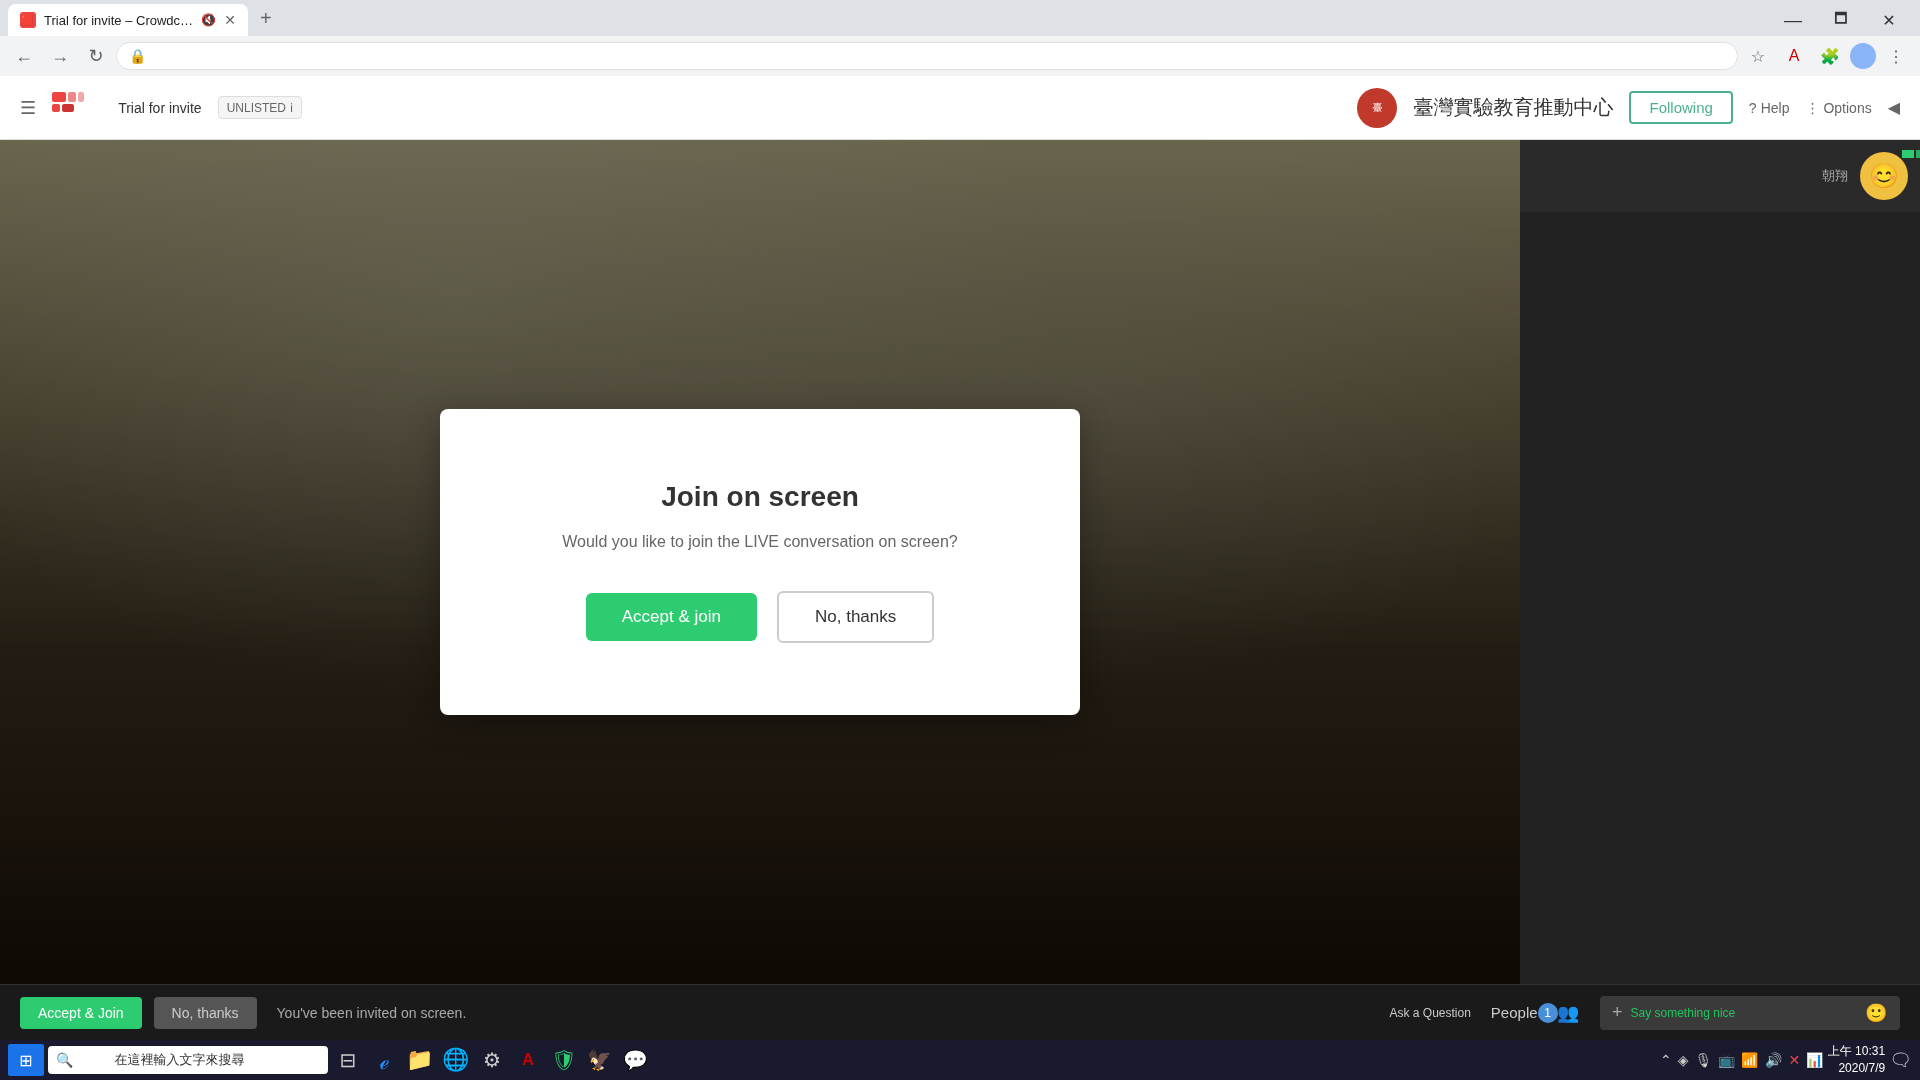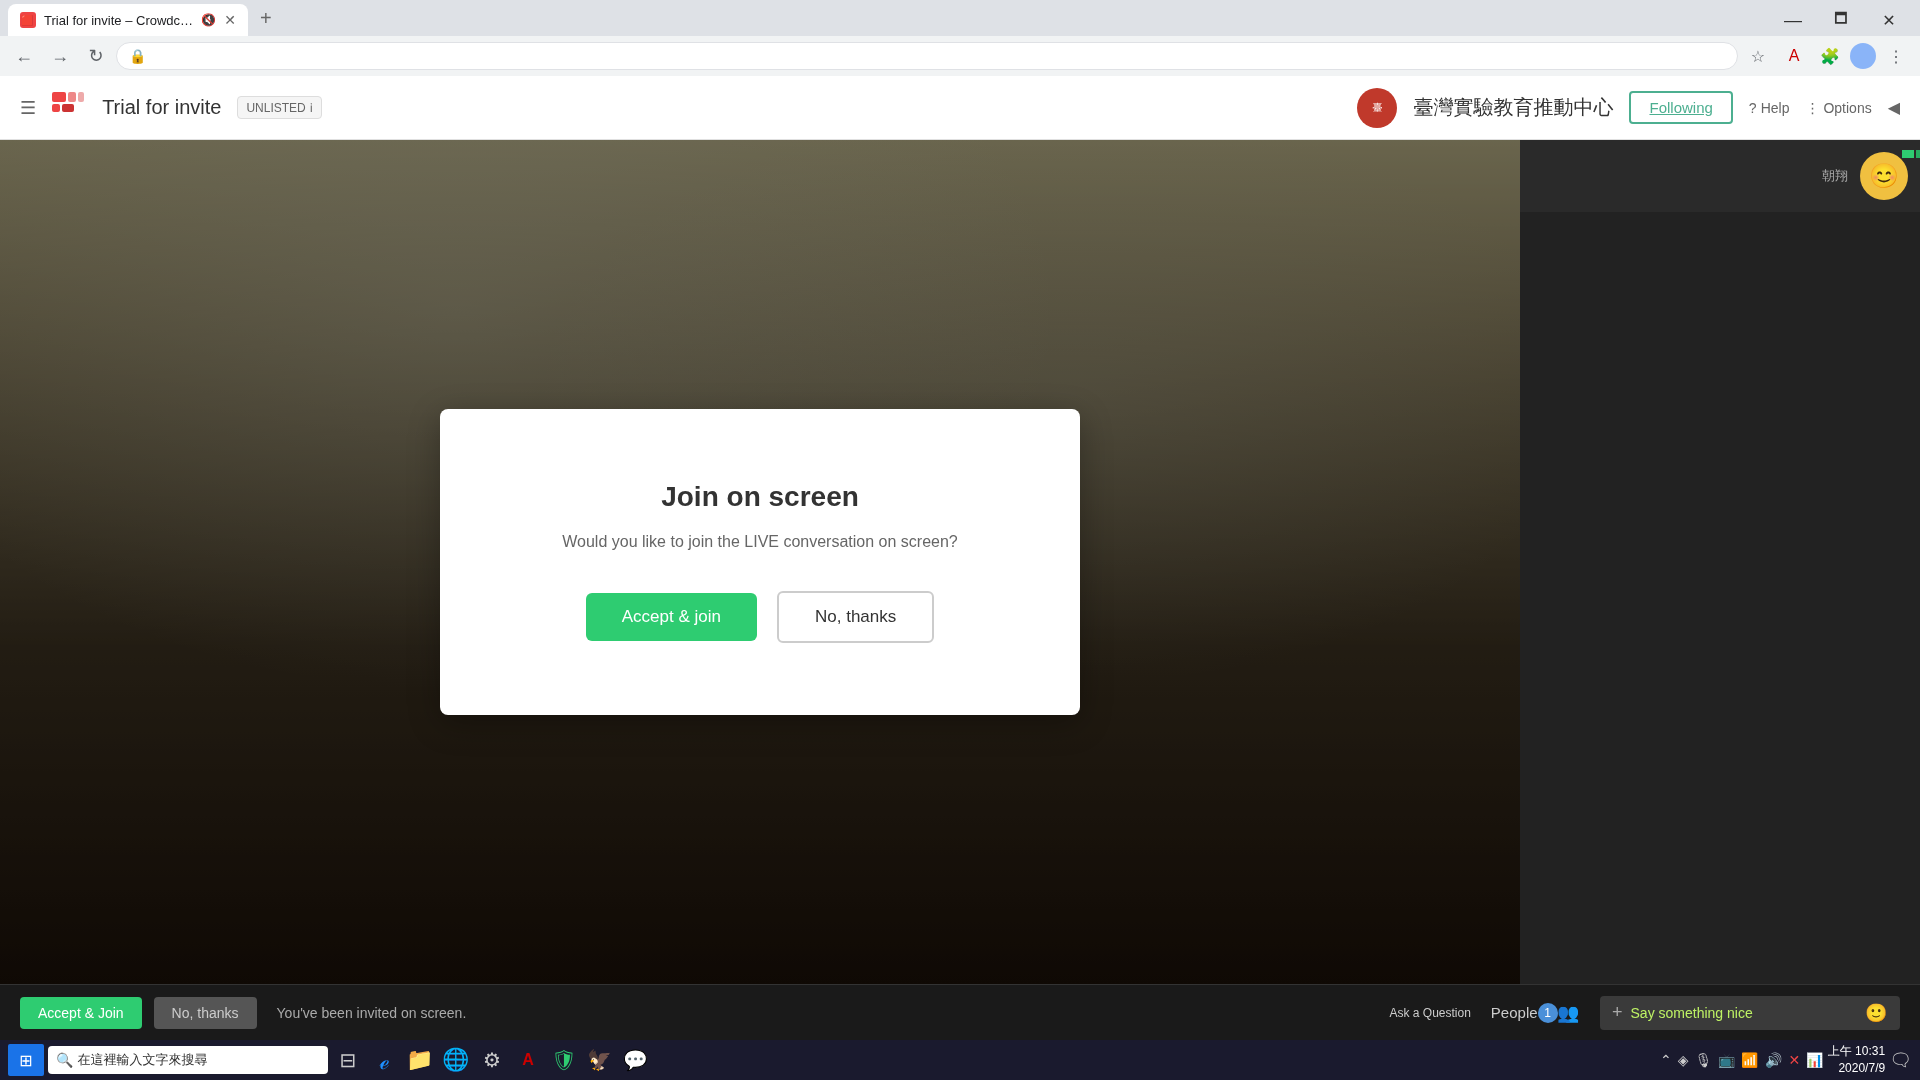--- a/index.html
+++ b/index.html
@@ -21,26 +21,26 @@
     .address-bar { flex: 1; height: 28px; background: #fff; border-radius: 14px; display: flex; align-items: center; padding: 0 12px; gap: 6px; font-size: 14px; color: #202124; border: 1px solid #dfe1e5; }
     .lock-icon { color: #5f6368; font-size: 14px; }
     .address-text { flex: 1; }
     .nav-icons { display: flex; align-items: center; gap: 4px; }
     .nav-icon-btn { background: none; border: none; color: #5f6368; font-size: 16px; cursor: pointer; width: 32px; height: 32px; border-radius: 50%; display: flex; align-items: center; justify-content: center; }
     .profile-icon { width: 26px; height: 26px; border-radius: 50%; background: #8ab4f8; display: flex; align-items: center; justify-content: center; color: white; font-size: 12px; }
 
     
     .app-header { height: 64px; background: #fff; display: flex; align-items: center; padding: 0 20px; gap: 16px; border-bottom: 1px solid #e0e0e0; }
     .app-logo { display: flex; align-items: center; gap: 10px; }
-    .app-title { font-size: 20px; font-weight: 500; color: #333; }
+    .app-title { font-size: 14px; font-weight: 500; color: #333; margin-left: 16px; }
     .unlisted-badge { background: #f5f5f5; border: 1px solid #ddd; border-radius: 4px; padding: 2px 8px; font-size: 12px; color: #666; display: flex; align-items: center; gap: 4px; }
     .header-right { margin-left: auto; display: flex; align-items: center; gap: 16px; }
     .org-logo { width: 40px; height: 40px; border-radius: 50%; background: #c0392b; display: flex; align-items: center; justify-content: center; color: white; font-size: 14px; overflow: hidden; }
     .org-name { font-size: 20px; color: #333; }
-    .following-btn { background: #fff; border: 2px solid #4caf90; border-radius: 4px; color: #4caf90; font-size: 15px; padding: 6px 18px; cursor: pointer; font-weight: 500; text-decoration: underline; }
+    .following-btn { background: #fff; border: 2px solid #4caf90; border-radius: 4px; color: #4caf90; font-size: 15px; padding: 6px 18px; cursor: pointer; font-weight: 500; }
     .help-btn { background: none; border: none; color: #666; font-size: 14px; cursor: pointer; display: flex; align-items: center; gap: 4px; }
     .options-btn { background: none; border: none; color: #666; font-size: 14px; cursor: pointer; display: flex; align-items: center; gap: 4px; }
 
     
     .main-content { display: flex; height: calc(1080px - 36px - 40px - 64px - 56px - 40px); position: relative; }
 
     
     .video-area { flex: 1; background: #1a1a1a; position: relative; overflow: hidden; }
     .video-ceiling { position: absolute; inset: 0; background: 
       radial-gradient(ellipse at 30% 20%, rgba(200,200,180,0.3) 0%, transparent 40%),
@@ -56,21 +56,21 @@
     .accept-join-btn { background: #2ecc71; color: white; border: none; border-radius: 4px; padding: 8px 18px; font-size: 14px; font-weight: 500; cursor: pointer; }
     .no-thanks-btn { background: #555; color: #ccc; border: none; border-radius: 4px; padding: 8px 18px; font-size: 14px; cursor: pointer; }
     .invited-text { color: #aaa; font-size: 14px; margin-left: 8px; }
     .bottom-right { margin-left: auto; display: flex; align-items: center; gap: 20px; }
     .ask-question-btn { color: #ccc; background: none; border: none; font-size: 12px; cursor: pointer; }
     .people-btn { color: #ccc; background: none; border: none; font-size: 15px; cursor: pointer; display: flex; align-items: center; }
     .people-count { background: #4a90d9; color: white; border-radius: 50%; width: 20px; height: 20px; display: flex; align-items: center; justify-content: center; font-size: 12px; }
     .people-icon-group { font-size: 18px; }
     .chat-input-area { display: flex; align-items: center; background: #3a3a3a; border-radius: 4px; padding: 6px 12px; gap: 8px; min-width: 300px; }
     .chat-plus { color: #aaa; font-size: 18px; cursor: pointer; }
-    .chat-input-text { color: #bef264; font-size: 14px; flex: 1; }
+    .chat-input-text { color: #22c55e; font-size: 12px; flex: 1; }
     .emoji-btn { color: #aaa; font-size: 18px; cursor: pointer; }
 
     
     .modal-overlay { position: absolute; inset: 0; background: rgba(0,0,0,0.4); display: flex; align-items: center; justify-content: center; z-index: 100; }
     .modal { background: white; border-radius: 8px; padding: 72px 60px; max-width: 640px; width: 100%; text-align: center; box-shadow: 0 8px 32px rgba(0,0,0,0.3); }
     .modal-title { font-size: 28px; font-weight: 600; color: #333; margin-bottom: 20px; }
     .modal-subtitle { font-size: 16px; color: #666; margin-bottom: 40px; }
     .modal-buttons { display: flex; align-items: center; justify-content: center; gap: 20px; }
     .modal-accept-btn { background: #2ecc71; color: white; border: none; border-radius: 6px; padding: 14px 36px; font-size: 17px; font-weight: 500; cursor: pointer; }
     .modal-no-btn { background: white; color: #333; border: 2px solid #ccc; border-radius: 6px; padding: 14px 36px; font-size: 17px; cursor: pointer; }
@@ -211,21 +211,21 @@
       <span class="chat-input-text">Say something nice</span>
       <span class="emoji-btn">🙂</span>
     </div>
   </div>
 </div>
 
 <div class="taskbar">
   <button class="taskbar-start">⊞</button>
   <div class="taskbar-search">
     <span style="color:#666;font-size:14px;">🔍</span>
-    <span style="color:#333;font-size:13px;">在這裡輸入文字來搜尋</span>
+    <span style="color:#333;font-size:13px;margin-left:37px;">在這裡輸入文字來搜尋</span>
   </div>
 
   <div class="taskbar-icon" style="color:#ccc;">⊟</div>
 
   <div class="taskbar-icon" style="color:#1e90ff;font-size:22px;">ℯ</div>
   <div class="taskbar-icon" style="color:#f0b429;font-size:22px;">📁</div>
   <div class="taskbar-icon" style="font-size:22px;">🌐</div>
   <div class="taskbar-icon" style="color:#ccc;font-size:20px;">⚙</div>
   <div class="taskbar-icon" style="color:#c00;font-weight:bold;font-size:16px;">A</div>
   <div class="taskbar-icon" style="color:#2ecc71;font-size:20px;">🛡</div>

